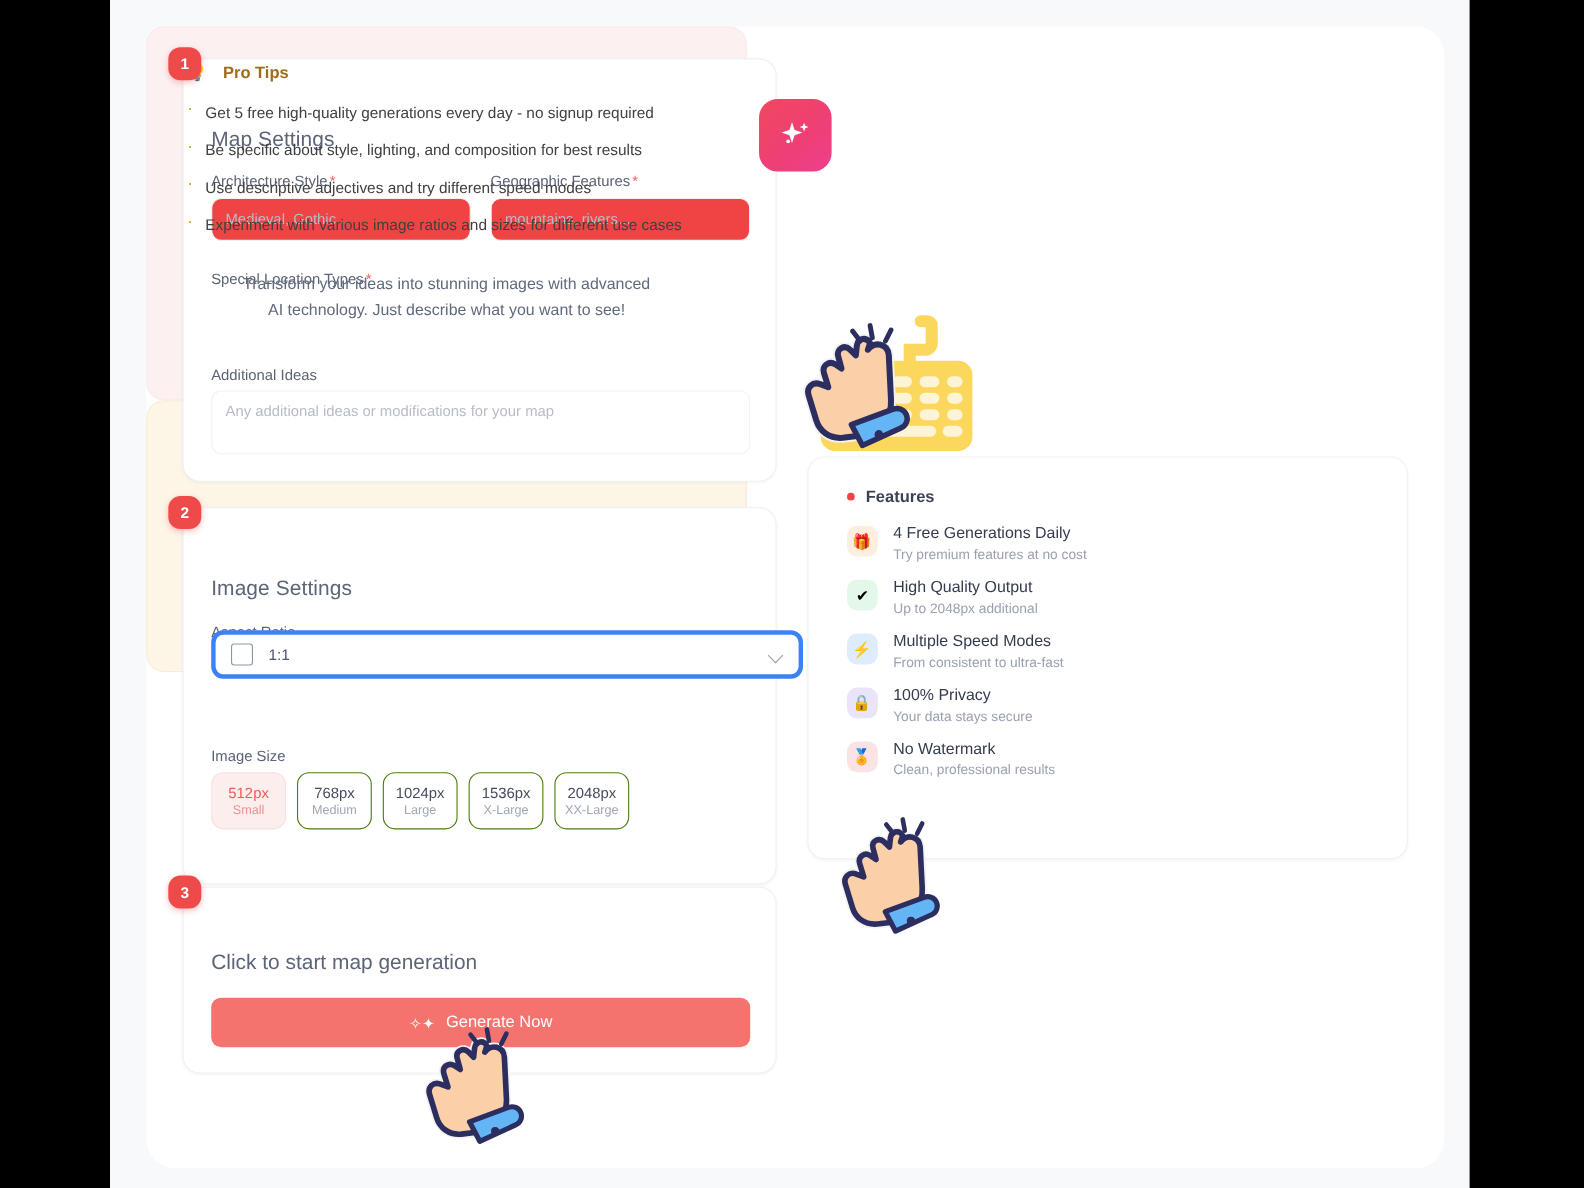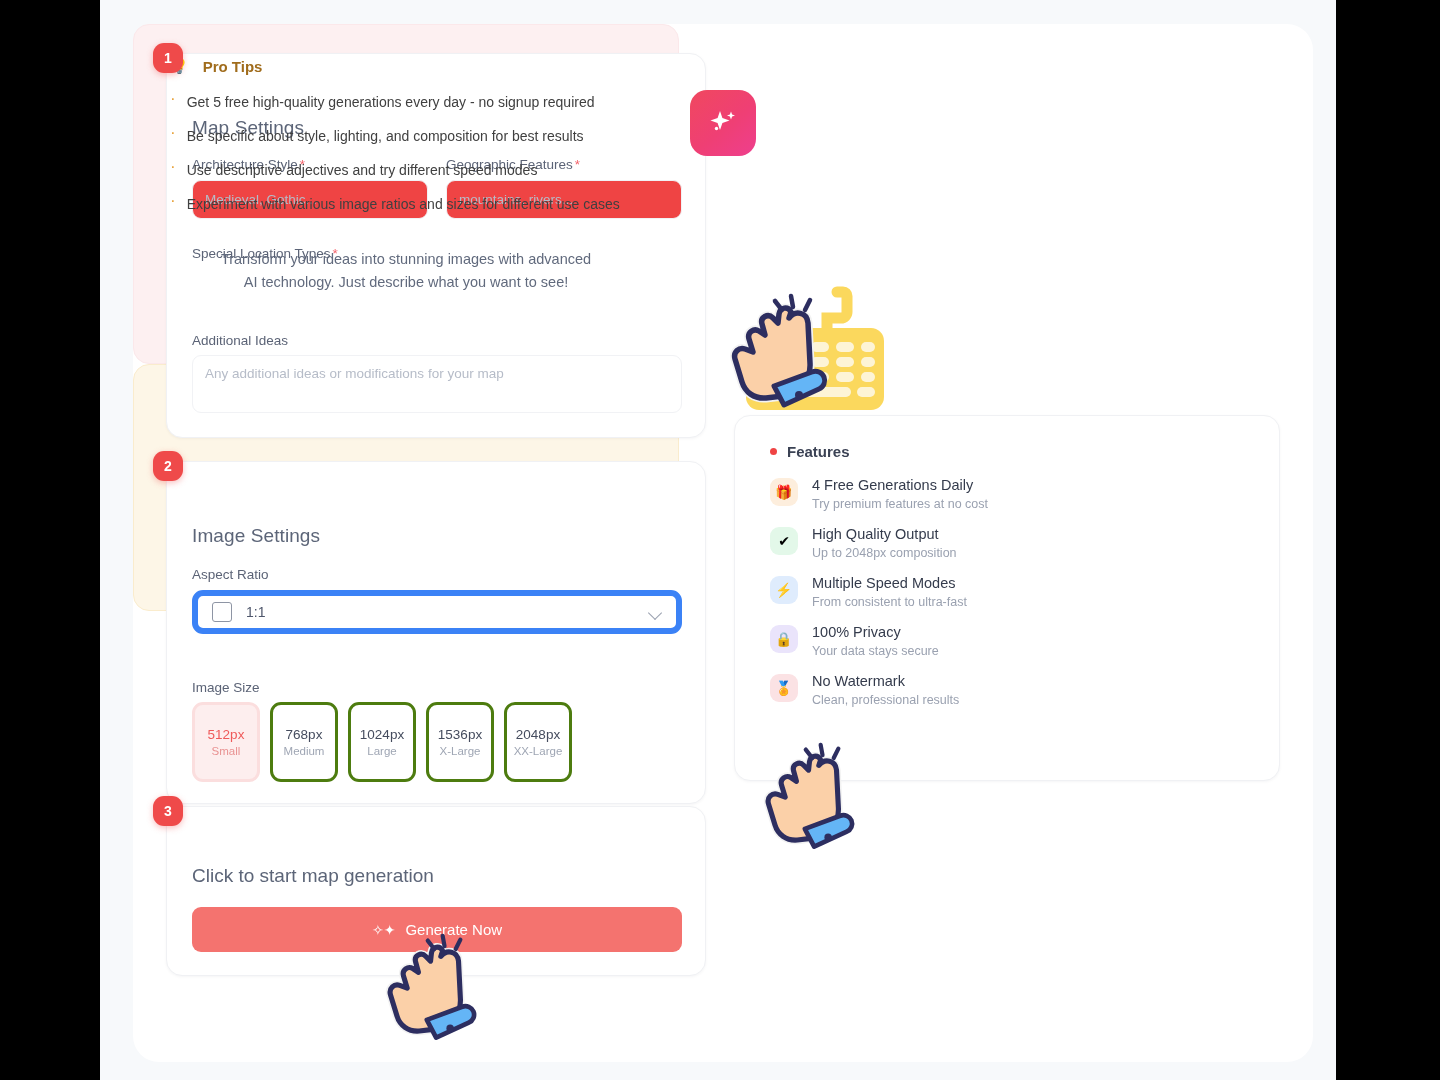--- a/index.html
+++ b/index.html
@@ -128,23 +128,23 @@
 
   
   #card-image { left: 33px; top: 437px; width: 540px; height: 343px; }
   #badge-2    { left: 20px; top: 427px; }
 
   #image-title { position: absolute; left: 25px; top: 63px; }
   #lab-ratio   { position: absolute; left: 25px; top: 105px; }
 
   #ratio-select {
     position: absolute;
-    left: 25px; top: 128px;
-    width: 490px; height: 44px;
-    border: 6px solid #3b82f6;
+    left: 25px; top: 111px;
+    width: 538px; height: 44px;
+    border: 4px solid #3b82f6;
     border-radius: 11px;
     background: #ffffff;
     display: flex;
     align-items: center;
     padding: 0 14px;
   }
   .ratio-box {
     width: 20px; height: 20px;
     border: 1.6px solid #8e95a4;
     border-radius: 3px;
@@ -173,22 +173,22 @@
 
   #lab-size { position: absolute; left: 25px; top: 218px; }
 
   #size-row {
     position: absolute;
     left: 25px; top: 240px;
     display: flex;
     gap: 10px;
   }
   .size-btn {
-    width: 68px; height: 80px;
-    border: 3px solid #4d7c0f;
+    width: 68px; height: 52px;
+    border: 1px solid #4d7c0f;
     border-radius: 11px;
     background: #ffffff;
     display: flex;
     flex-direction: column;
     align-items: center;
     justify-content: center;
     gap: 3px;
     cursor: pointer;
   }
   .size-btn .sz-px {
@@ -507,21 +507,21 @@
                 <div class="feat-ico" style="background: rgb(253, 238, 221);">🎁</div>
                 <div>
                   <div class="feat-tt">4 Free Generations Daily</div>
                   <div class="feat-ds">Try premium features at no cost</div>
                 </div>
               </div>
               <div class="feat-row">
                 <div class="feat-ico" style="background: rgb(227, 248, 233);">✔</div>
                 <div>
                   <div class="feat-tt">High Quality Output</div>
-                  <div class="feat-ds">Up to 2048px composition</div>
+                  <div class="feat-ds">Up to 2048px additional</div>
                 </div>
               </div>
               <div class="feat-row">
                 <div class="feat-ico" style="background: rgb(223, 236, 253);">⚡</div>
                 <div>
                   <div class="feat-tt">Multiple Speed Modes</div>
                   <div class="feat-ds">From consistent to ultra-fast</div>
                 </div>
               </div>
               <div class="feat-row">

